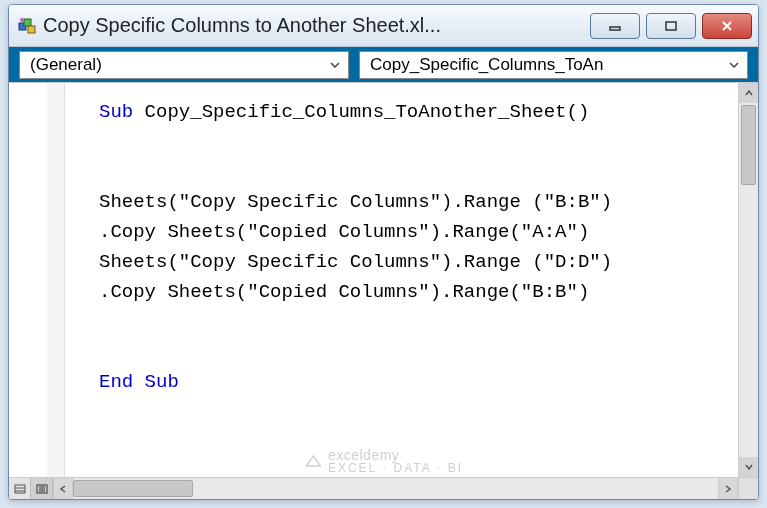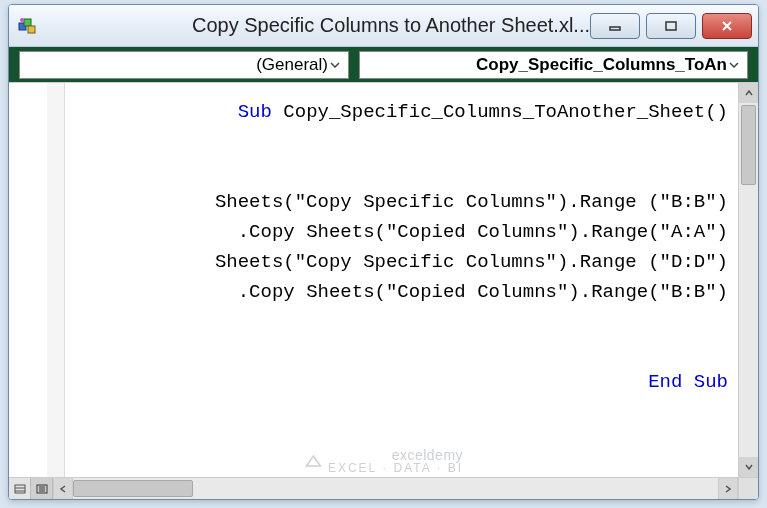--- a/index.html
+++ b/index.html
@@ -17,21 +17,20 @@
     top: 4px;
     width: 751px;
     height: 496px;
     background: #fff;
     border: 1px solid #6b8aab;
     border-radius: 4px;
     box-shadow: 0 2px 6px rgba(0,0,0,0.2);
     display: flex;
     flex-direction: column;
     overflow: hidden;
-    text-align: right;
   }
   .titlebar {
     height: 42px;
     background: linear-gradient(#f7fbff, #e6eef7 50%, #dce6f0);
     border-bottom: 1px solid #b8c8d8;
     display: flex;
     align-items: center;
     padding: 0 6px 0 8px;
   }
   .title-icon {
@@ -59,21 +58,21 @@
   }
   .win-btn.close {
     background: linear-gradient(#e58b82, #c9443a);
     border-color: #8a2a22;
     color: #fff;
     font-weight: bold;
     font-size: 16px;
   }
   .dropdown-bar {
     height: 36px;
-    background: #14532d;
+    background: #0369a1;
     border-bottom: 1px solid #ccc;
     display: flex;
     align-items: center;
     gap: 10px;
     padding: 0 10px;
   }
   .combo {
     height: 28px;
     background: #fff;
     border: 1px solid #888;
@@ -86,21 +85,21 @@
   .combo.left { flex: 0 0 330px; }
   .combo.right { flex: 1; }
   .combo-text {
     flex: 1;
     font-size: 17px;
     font-family: "Segoe UI", Tahoma, sans-serif;
     color: #000;
     white-space: nowrap;
     overflow: hidden;
   }
-  .combo-right-text { font-weight: bold; }
+  .combo-right-text { font-weight: normal; }
   .combo-arrow {
     width: 14px; height: 14px;
     display: flex; align-items: center; justify-content: center;
   }
   .code-area {
     flex: 1;
     display: flex;
     position: relative;
     background: #fff;
     overflow: hidden;

